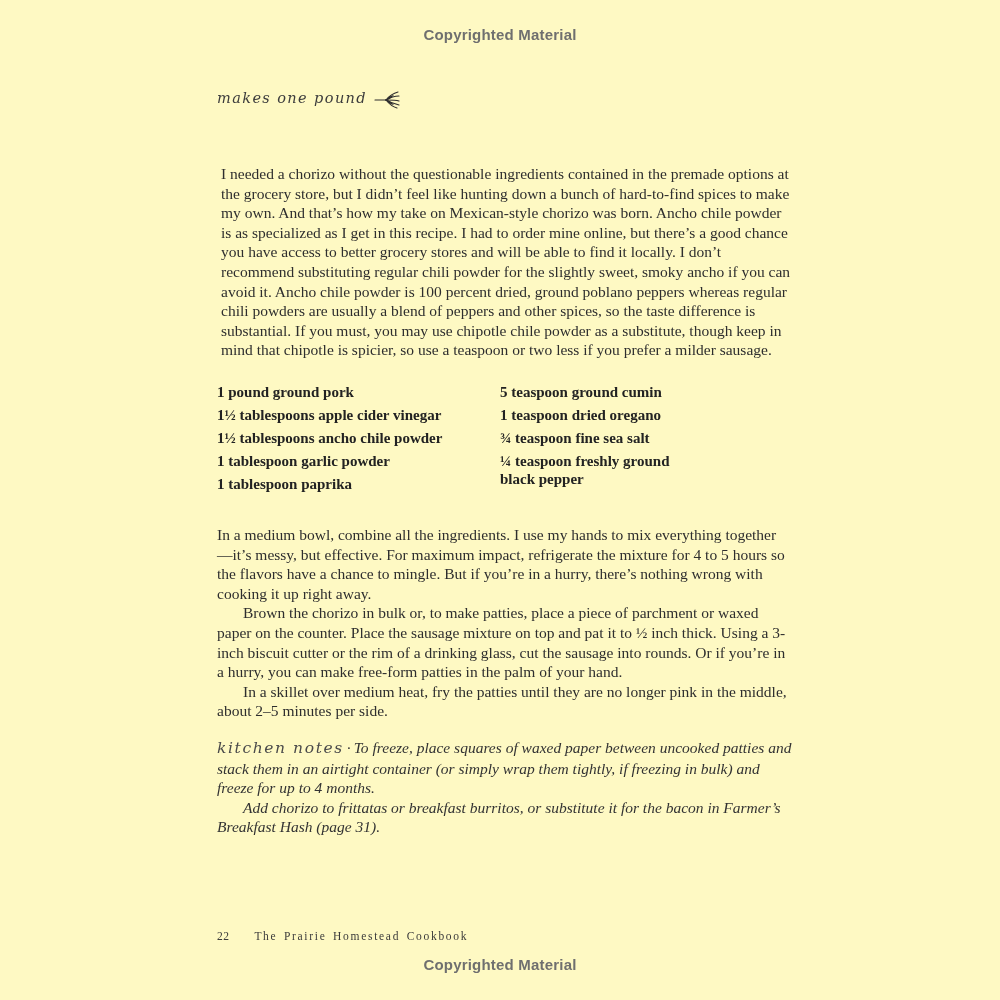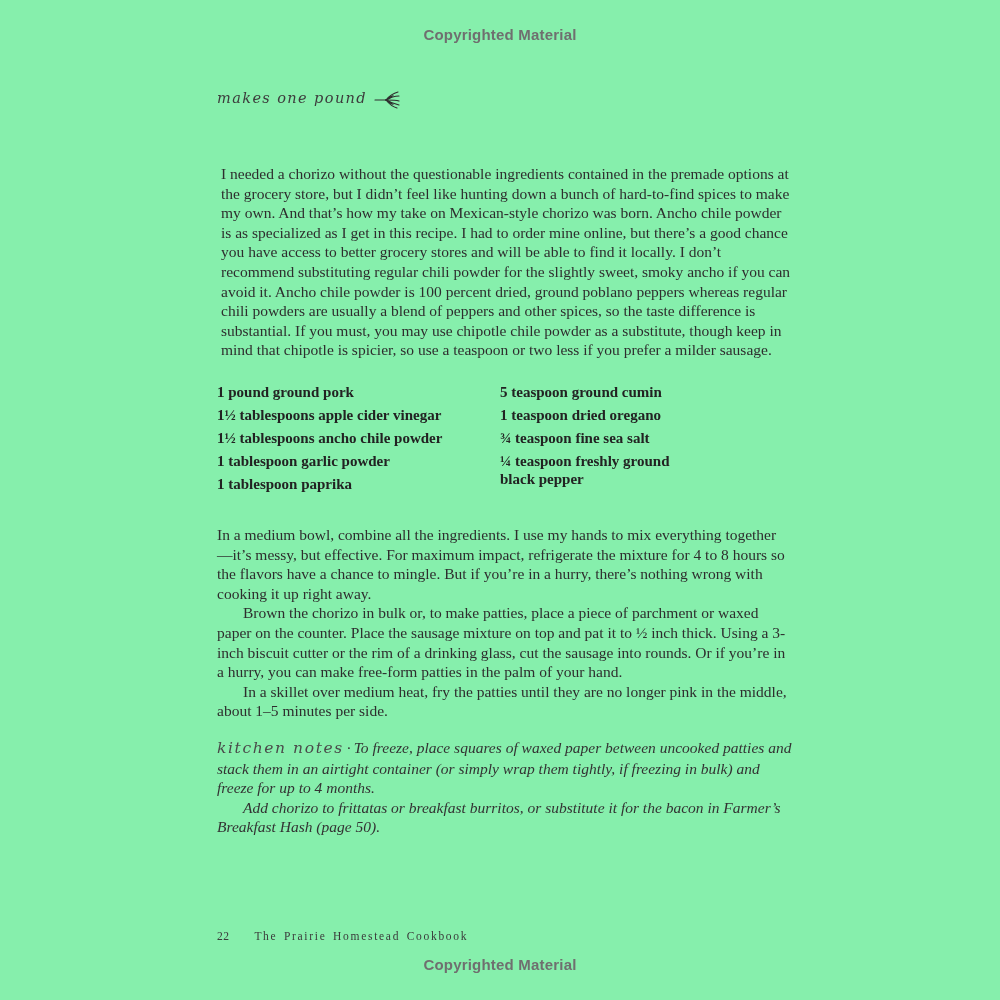--- a/index.html
+++ b/index.html
@@ -1,20 +1,20 @@
 <!DOCTYPE html>
 <html><head>
 <meta charset="utf-8">
 <style>
   html, body { margin: 0; padding: 0; background: #ffffff; }
   .page {
     position: relative;
     width: 1000px;
     height: 1000px;
-    background: #86efac;
+    background: #fef9c3;
     font-family: "Liberation Serif", serif;
     color: #2e2e2e;
     overflow: hidden;
   }
   .copyright {
     position: absolute;
     left: 0;
     width: 100%;
     text-align: center;
     font-family: "Liberation Sans", sans-serif;
@@ -174,28 +174,28 @@
     </ul>
     <ul class="col-right">
       <li>5 teaspoon ground cumin</li>
       <li>1 teaspoon dried oregano</li>
       <li>¾ teaspoon fine sea salt</li>
       <li>¼ teaspoon freshly ground black pepper</li>
     </ul>
   </div>
 
   <div class="instructions">
-    <p>In a medium bowl, combine all the ingredients. I use my hands to mix everything together—it’s messy, but effective. For maximum impact, refrigerate the mixture for 4 to 8 hours so the flavors have a chance to mingle. But if you’re in a hurry, there’s nothing wrong with cooking it up right away.</p>
+    <p>In a medium bowl, combine all the ingredients. I use my hands to mix everything together—it’s messy, but effective. For maximum impact, refrigerate the mixture for 4 to 5 hours so the flavors have a chance to mingle. But if you’re in a hurry, there’s nothing wrong with cooking it up right away.</p>
     <p class="indent">Brown the chorizo in bulk or, to make patties, place a piece of parchment or waxed paper on the counter. Place the sausage mixture on top and pat it to ½ inch thick. Using a 3-inch biscuit cutter or the rim of a drinking glass, cut the sausage into rounds. Or if you’re in a hurry, you can make free-form patties in the palm of your hand.</p>
-    <p class="indent">In a skillet over medium heat, fry the patties until they are no longer pink in the middle, about 1–5 minutes per side.</p>
+    <p class="indent">In a skillet over medium heat, fry the patties until they are no longer pink in the middle, about 2–5 minutes per side.</p>
   </div>
 
   <div class="kitchen-notes">
     <p><span class="kn-label">kitchen notes</span><span class="kn-sep">·</span><span>To freeze, place squares of waxed paper between uncooked patties and stack them in an airtight container (or simply wrap them tightly, if freezing in bulk) and freeze for up to 4 months.</span></p>
-    <p class="indent">Add chorizo to frittatas or breakfast burritos, or substitute it for the bacon in Farmer’s Breakfast Hash (page 50).</p>
+    <p class="indent">Add chorizo to frittatas or breakfast burritos, or substitute it for the bacon in Farmer’s Breakfast Hash (page 31).</p>
   </div>
 
   <div class="footer">
     <span class="pagenum">22</span>
     <span class="booktitle">The Prairie Homestead Cookbook</span>
   </div>
 
   <div class="copyright bottom">Copyrighted Material</div>
 
 </div>

